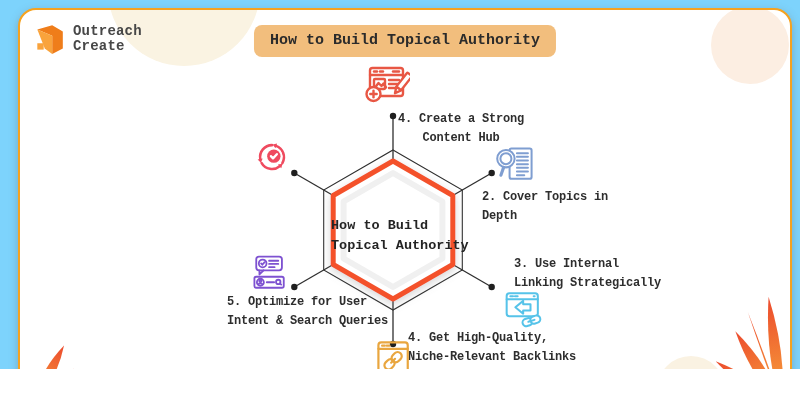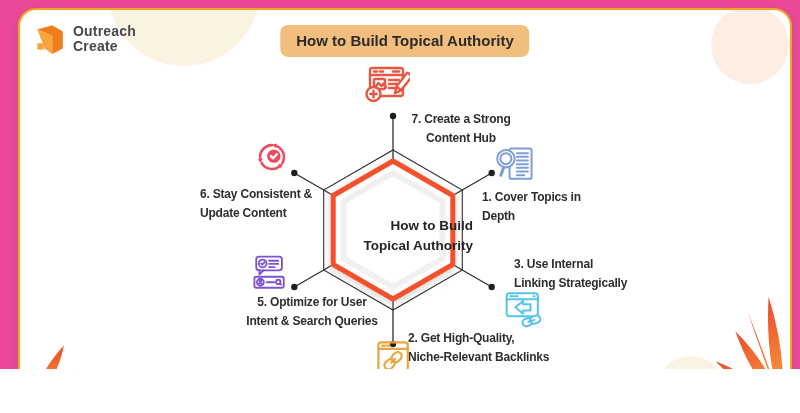--- a/index.html
+++ b/index.html
@@ -1,17 +1,17 @@
 <!DOCTYPE html>
 <html><head>
 <meta charset="utf-8">
 <style>
   html,body{margin:0;padding:0;background:#fff;}
-  .stage{position:relative;width:800px;height:369px;background:#ec4899;overflow:hidden;
-         font-family:Liberation Sans, sans-serif;}
+  .stage{position:relative;width:800px;height:369px;background:#7dd3fc;overflow:hidden;
+         font-family:Liberation Mono, monospace;}
   .card{position:absolute;left:18px;top:8px;width:770px;height:395px;background:#fff;
         border:2px solid #F6A21F;border-radius:18px;overflow:hidden;
         box-shadow:0 3px 9px rgba(110,100,90,.38);}
   .blob{position:absolute;border-radius:50%;}
   .blob.tl{left:88px;top:-96px;width:152px;height:152px;background:#FAF3E2;}
   .blob.tr{left:691px;top:-4px;width:78px;height:78px;background:#FCEEE2;}
   .blob.br{left:637px;top:346px;width:68px;height:68px;background:#FAF2E2;}
 
   .logo{position:absolute;left:12px;top:12px;display:flex;align-items:center;gap:7px;}
   .logo-text{font-weight:700;font-size:14px;line-height:15px;color:#474747;letter-spacing:.2px;}
@@ -21,24 +21,24 @@
         padding:7px 16px;border-radius:8px;white-space:nowrap;}
 
   .diagram-svg{position:absolute;left:0;top:0;}
 
   .step-label{position:absolute;font-weight:700;font-size:12px;line-height:19px;
         color:#2E2E2E;letter-spacing:-.2px;white-space:pre-line;}
   .lbl-1{left:353px;top:100px;width:176px;text-align:center;}
   .lbl-2{left:462px;top:178px;width:150px;}
   .lbl-3{left:494px;top:245px;width:170px;}
   .lbl-4{left:388px;top:319px;width:185px;}
-  .lbl-5{left:207px;top:283px;width:170px;text-align:center;}
+  .lbl-5{left:207px;top:283px;width:170px;}
   .lbl-6{left:180px;top:175px;width:160px;}
 
-  .center-label{position:absolute;left:293px;top:206px;width:160px;text-align:right;
+  .center-label{position:absolute;left:311px;top:206px;width:160px;text-align:left;
         font-weight:700;font-size:13.5px;line-height:20px;color:#242424;white-space:pre-line;}
 
   .step-icon{position:absolute;width:44px;height:44px;}
   .step-icon svg{width:100%;height:100%;}
   .ic-1{left:342px;top:52px;width:48px;height:48px;color:#E85744;}
   .ic-2{left:474px;top:134px;color:#7F9ED1;}
   .ic-3{left:483px;top:276px;color:#56C3E9;}
   .ic-4{left:352px;top:326px;color:#E9A63F;}
   .ic-5{left:228px;top:242px;color:#7E52D1;}
   .ic-6{left:230px;top:126px;color:#EF4B5F;}
@@ -115,32 +115,30 @@
         <div>Outreach</div>
         <div>Create</div>
       </div>
     </div>
 
     <div class="title-badge">How to Build Topical Authority</div>
 
     <div class="center-label">How to Build
 Topical Authority</div>
 
-    <div class="step-label lbl-1">7. Create a Strong
+    <div class="step-label lbl-1">4. Create a Strong
 Content Hub</div>
-    <div class="step-label lbl-2">1. Cover Topics in
+    <div class="step-label lbl-2">2. Cover Topics in
 Depth</div>
     <div class="step-label lbl-3">3. Use Internal
 Linking Strategically</div>
-    <div class="step-label lbl-4">2. Get High-Quality,
+    <div class="step-label lbl-4">4. Get High-Quality,
 Niche-Relevant Backlinks</div>
     <div class="step-label lbl-5">5. Optimize for User
 Intent &amp; Search Queries</div>
-    <div class="step-label lbl-6">6. Stay Consistent &amp;
-Update Content</div>
 
     <div class="step-icon ic-1">
       <svg viewBox="0 0 48 48" class="icon-stroke">
         <rect x="8" y="6" width="33" height="28" rx="2.5"></rect>
         <line x1="8" y1="13" x2="41" y2="13"></line>
         <line x1="12" y1="9.5" x2="15" y2="9.5"></line>
           <line x1="18" y1="9.5" x2="21" y2="9.5"></line>
         <line x1="31" y1="9.5" x2="37" y2="9.5"></line>
         <rect x="12" y="17" width="11" height="10" rx="1"></rect>
         <path d="M13 25.5 l3.5 -4.5 3 3 2 -2.5 2.5 4"></path>

